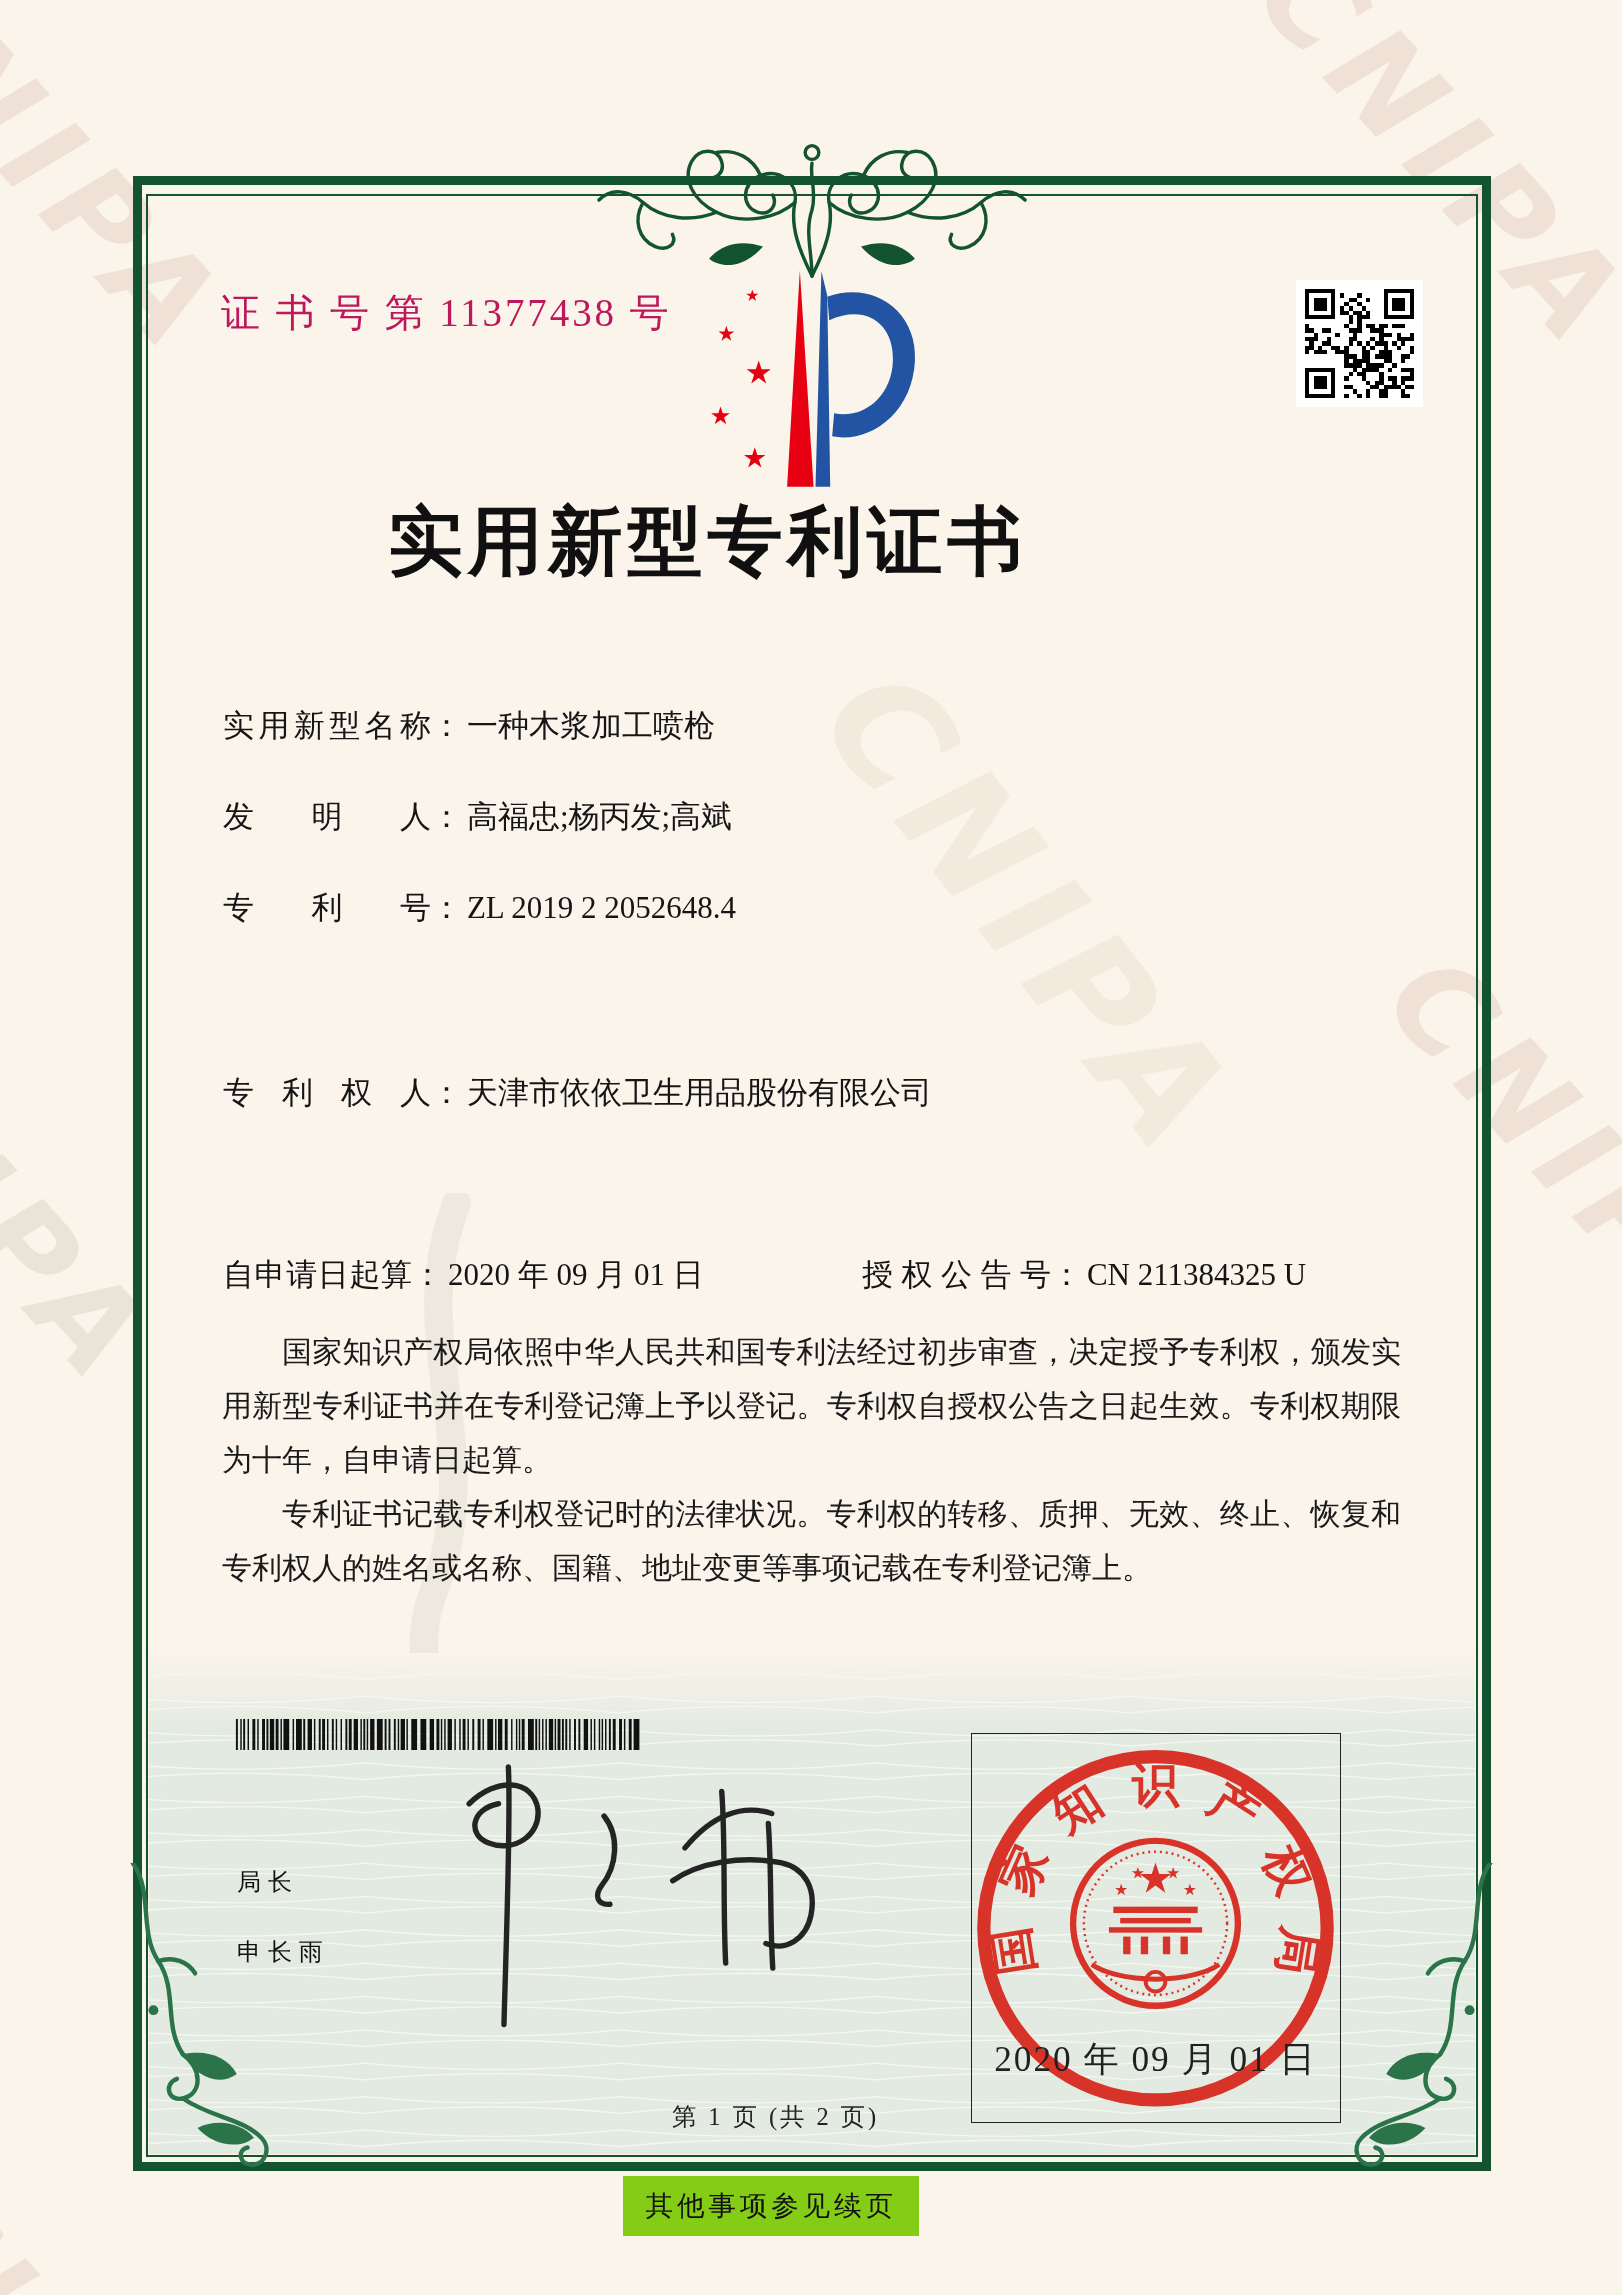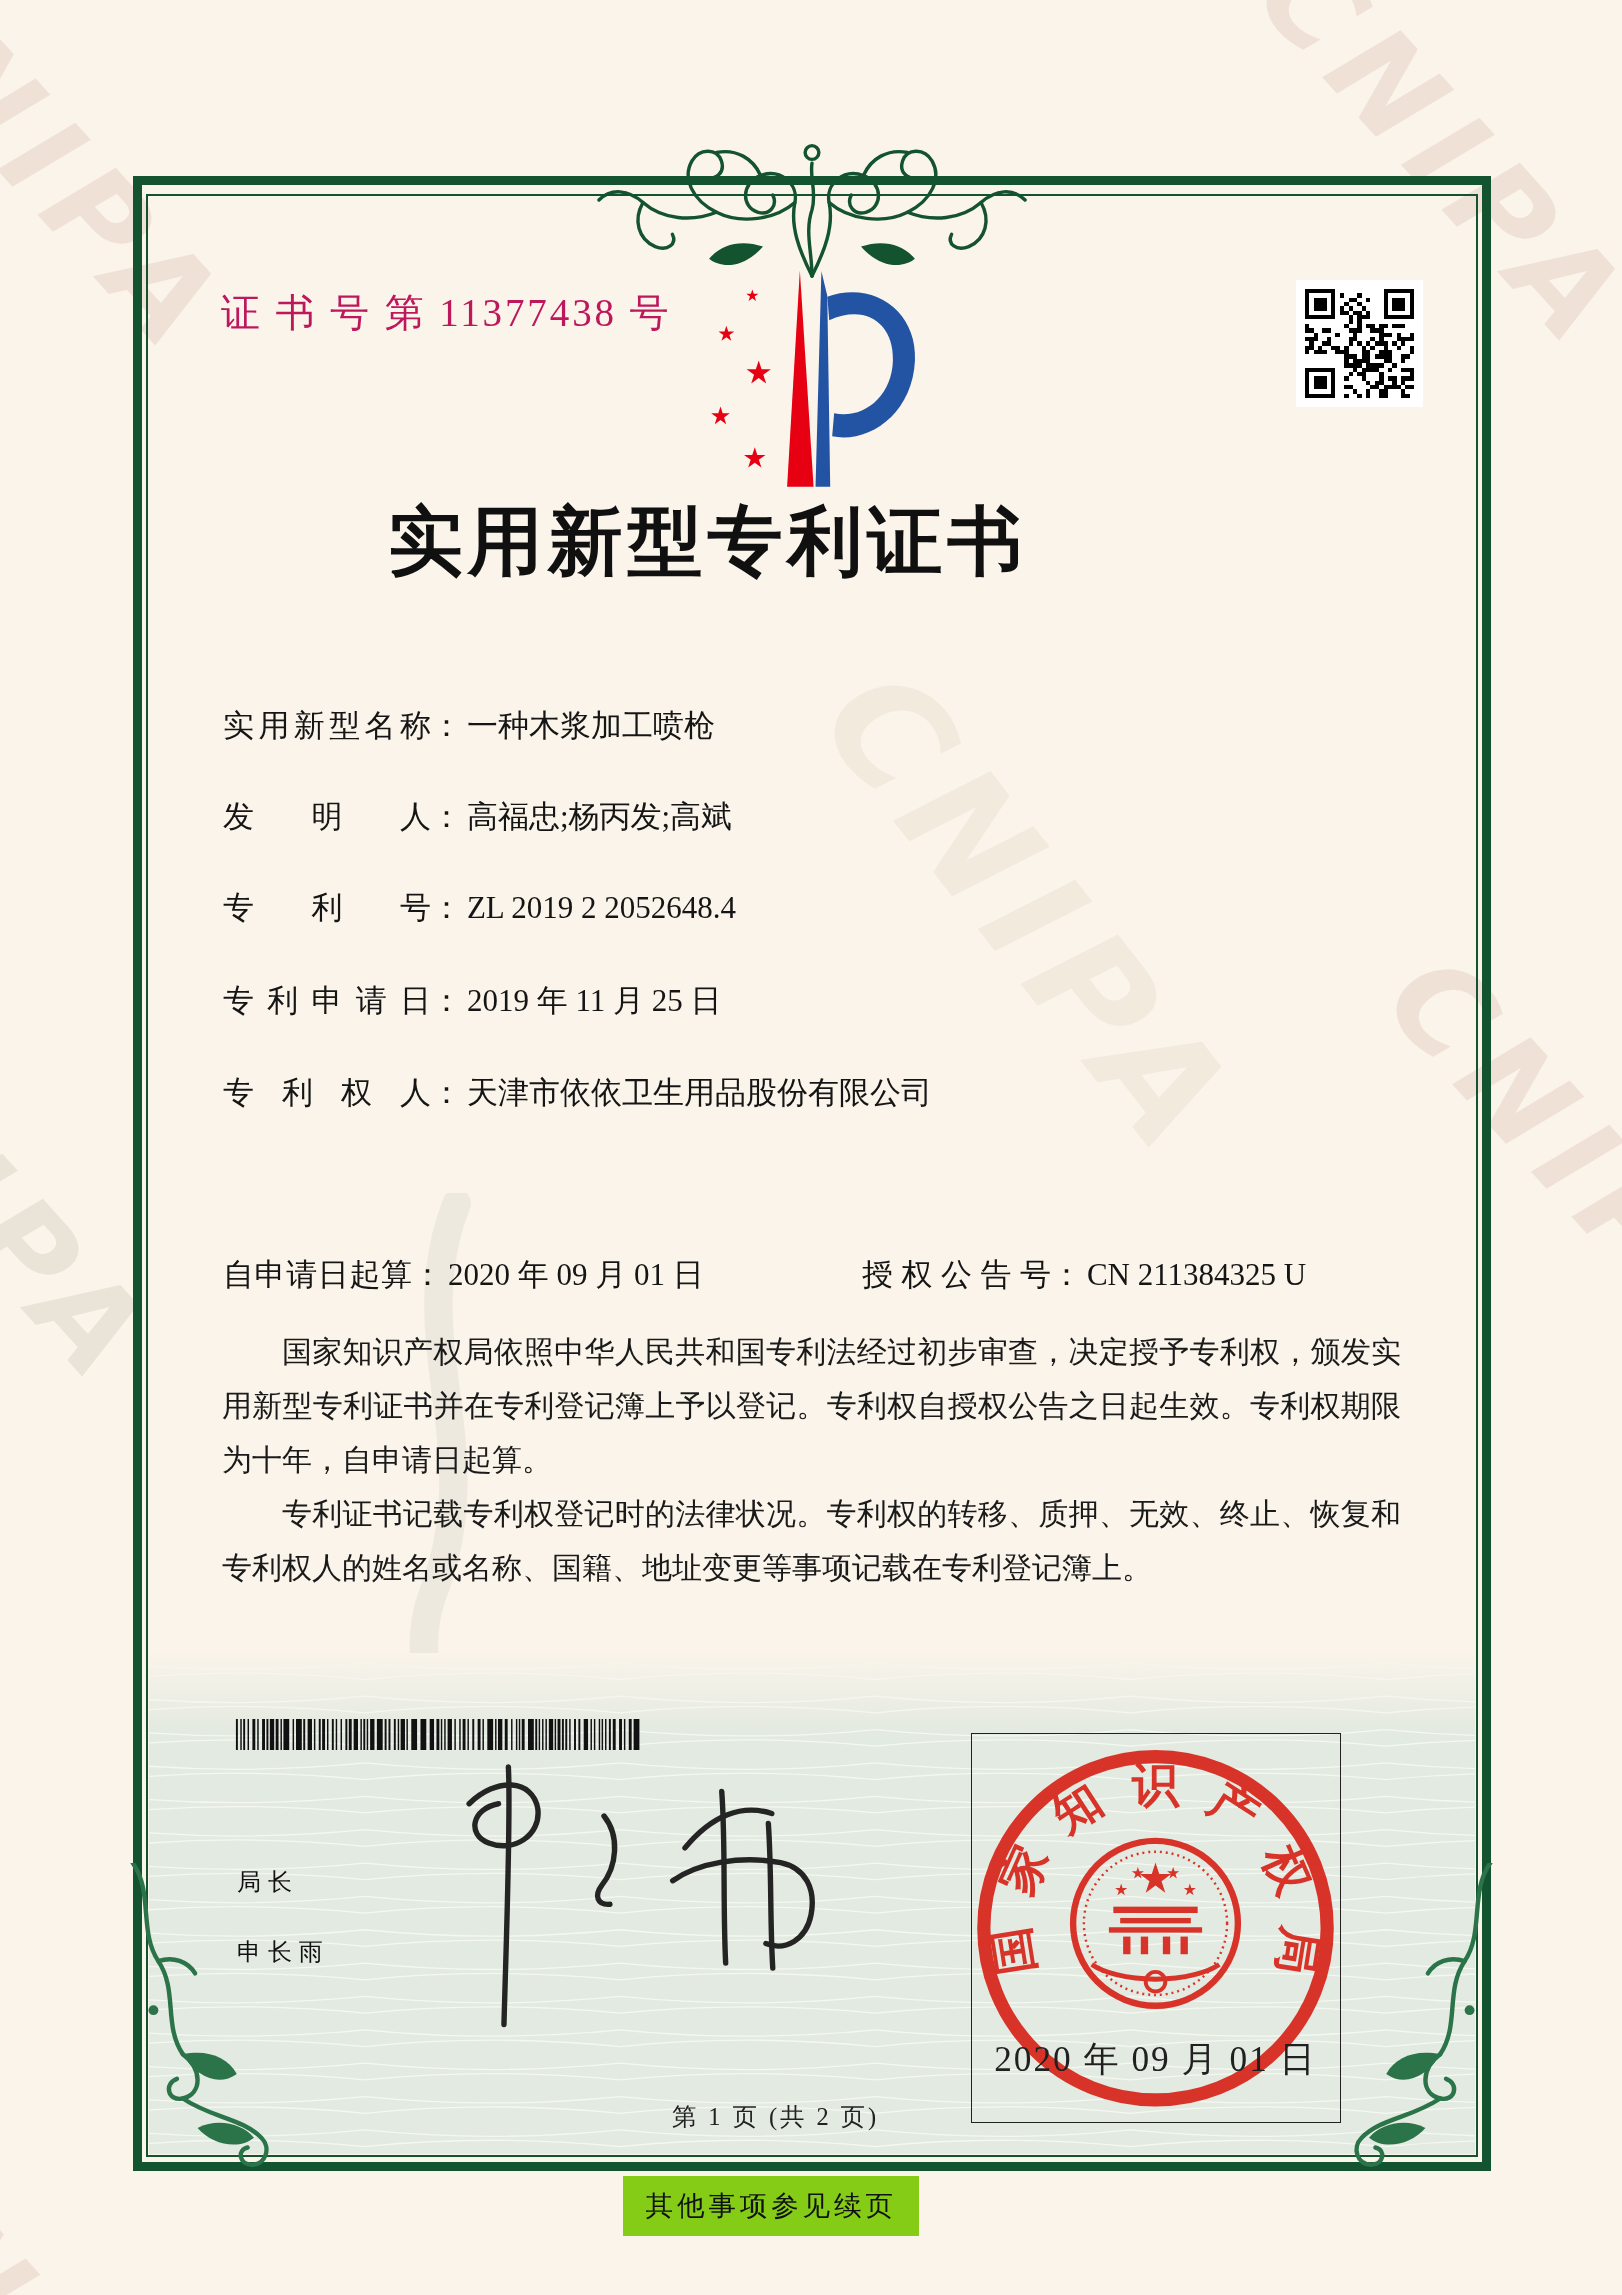--- a/index.html
+++ b/index.html
@@ -343,23 +343,20 @@
 
   <div class="fieldrow" style="top:705px;">
     <span class="flabel">实用新型名称</span><span>：</span><span class="fval">一种木浆加工喷枪</span>
   </div>
   <div class="fieldrow" style="top:796px;">
     <span class="flabel">发明人</span><span>：</span><span class="fval">高福忠;杨丙发;高斌</span>
   </div>
   <div class="fieldrow" style="top:887px;">
     <span class="flabel">专利号</span><span>：</span><span class="fval">ZL 2019 2 2052648.4</span>
   </div>
-  <div class="fieldrow" style="top:980px;">
-    <span class="flabel">专利申请日</span><span>：</span><span class="fval">2019 年 11 月 25 日</span>
-  </div>
   <div class="fieldrow" style="top:1072px;">
     <span class="flabel">专利权人</span><span>：</span><span class="fval">天津市依依卫生用品股份有限公司</span>
   </div>
   <div class="fieldrow" style="top:1254px;">
     <span>
       <span class="flabel narrow">自申请日起算</span><span>：</span><span class="fval">2020 年 09 月 01 日</span>
     </span>
     <span class="abs" style="left:639px;top:0;">
       <span class="flabel narrow">授权公告号</span><span>：</span><span class="fval">CN 211384325 U</span>
     </span>

